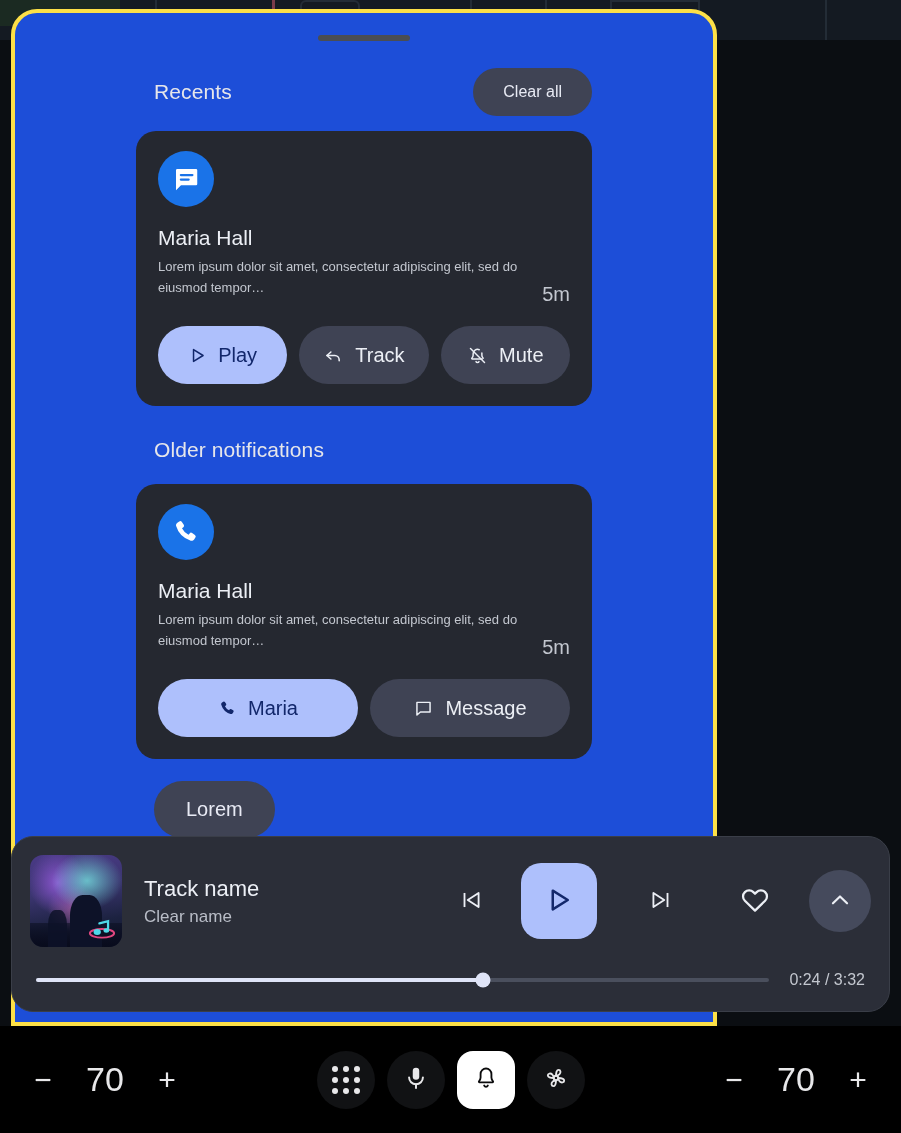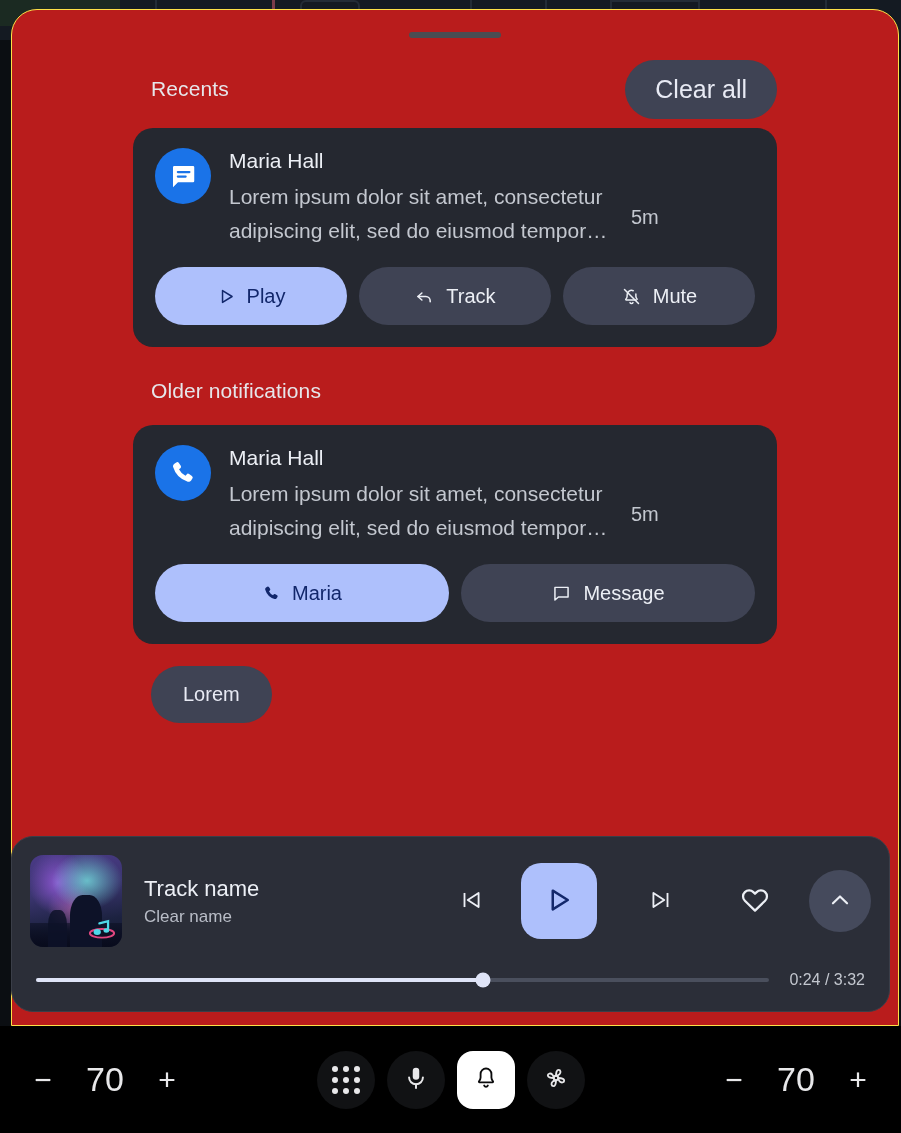--- a/index.html
+++ b/index.html
@@ -23,23 +23,23 @@
   .map-park {
     position: absolute; background: #1b2a22;
   }
   .map-accent {
     position: absolute; background: #7a3b4a;
   }
 
   
   .panel {
     position: absolute; left: 11px; top: 9px;
-    width: 888px; height: 1017px;
-    background: #b91c1c;
-    border: 1px solid #fde047;
+    width: 706px; height: 1017px;
+    background: #1d4ed8;
+    border: 4px solid #fde047;
     border-top-left-radius: 26px;
     border-top-right-radius: 26px;
     overflow: hidden;
   }
   .drag-handle {
     position: absolute; left: 50%; top: 22px; transform: translateX(-50%);
     width: 92px; height: 6px; border-radius: 3px; background: #4a4d52;
   }
 
   .notif-scroll {
@@ -50,48 +50,48 @@
   .section-head {
     display: flex; align-items: center; justify-content: space-between;
     height: 62px;
   }
   .section-title {
     font-size: 21px; color: #e6e6ea; font-weight: 400;
     letter-spacing: .1px;
   }
   .clear-all {
     background: #3f4354; color: #e8eaf4;
-    font-size: 25px; border: none; cursor: pointer;
+    font-size: 16px; border: none; cursor: pointer;
     padding: 15px 30px; border-radius: 30px;
     font-family: inherit;
   }
 
   .section-title.older {
     display: block; padding: 32px 0 22px 18px;
   }
   .section-head { padding-left: 18px; }
 
   
   .card {
     background: #252830; border-radius: 20px;
     padding: 20px 22px 22px 22px;
     margin-top: 8px;
   }
-  .card-top { display: flex; gap: 18px; }
+  .card-top { display: flex; gap: 18px; flex-direction: column; }
   .avatar {
     flex: 0 0 auto; width: 56px; height: 56px; border-radius: 50%;
     background: #1a73e8; display: flex; align-items: center; justify-content: center;
   }
   .card-text { flex: 1 1 auto; min-width: 0; padding-top: 1px; }
   .card-title {
     font-size: 21px; color: #eceff5; margin-bottom: 7px; font-weight: 400;
   }
   .card-body-row { display: flex; align-items: flex-start; gap: 12px; }
   .card-body {
-    flex: 1 1 auto; font-size: 21px; line-height: 1.6;
+    flex: 1 1 auto; font-size: 13px; line-height: 1.6;
     color: #c3c7cf; max-width: 390px;
   }
   .card-time {
     flex: 0 0 auto; font-size: 20px; color: #c3c7cf; padding-top: 26px;
   }
 
   .card-actions { display: flex; gap: 12px; margin-top: 20px; }
   .act {
     flex: 1 1 0; height: 58px; border: none; border-radius: 29px;
     display: flex; align-items: center; justify-content: center; gap: 11px;

